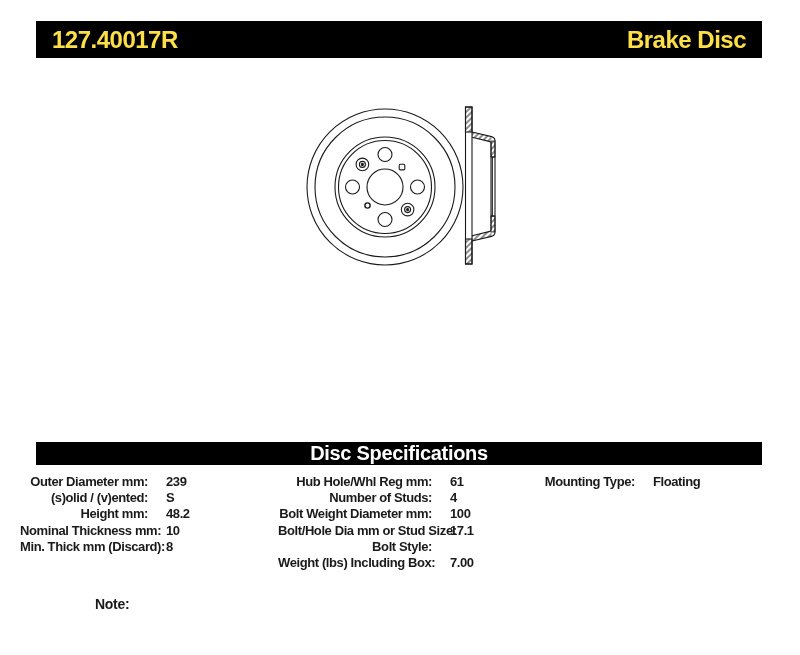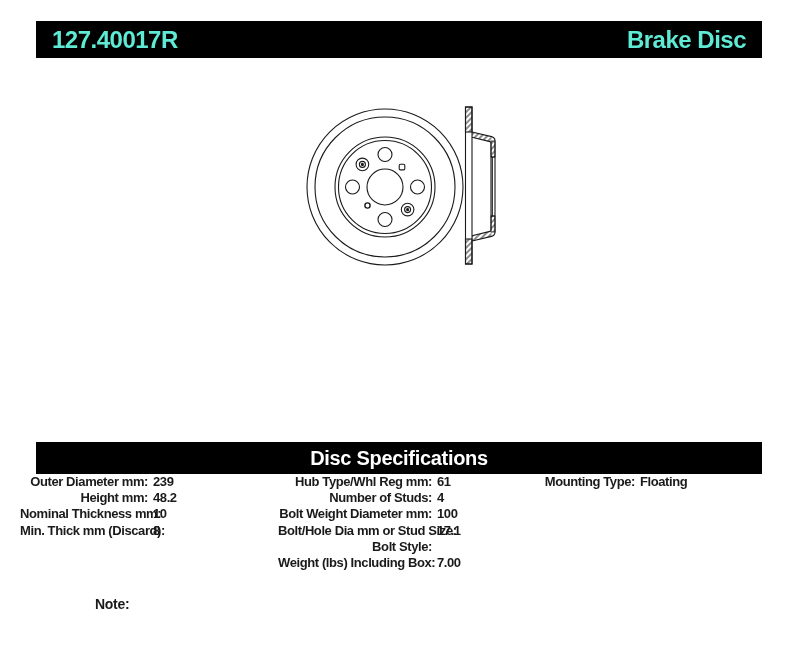--- a/index.html
+++ b/index.html
@@ -6,41 +6,41 @@
   .sheet{
     position:relative;
     width:800px;height:655px;
     background:#ffffff;
     font-family:"Liberation Sans", sans-serif;
     color:#1a1a1a;
     overflow:hidden;
   }
   .title-bar{
     position:absolute;left:36px;top:21px;width:726px;height:37px;
-    background:#000000;color:#5eead4;
+    background:#000000;color:#fde047;
     display:flex;justify-content:space-between;align-items:center;
     padding:0 16px;box-sizing:border-box;
     font-size:24px;font-weight:bold;letter-spacing:-0.5px;
   }
   .drawing{
     position:absolute;left:278px;top:88px;width:254px;height:202px;
   }
   .spec-bar{
-    position:absolute;left:36px;top:442px;width:726px;height:32px;
+    position:absolute;left:36px;top:442px;width:726px;height:23px;
     background:#000000;color:#ffffff;
     display:flex;justify-content:center;align-items:center;
     font-size:20px;font-weight:bold;letter-spacing:-0.3px;
   }
   .spec-col{
     position:absolute;top:474px;
     font-size:13px;font-weight:bold;letter-spacing:-0.4px;
   }
   .spec-col .spec-row{display:flex;line-height:16.2px;white-space:nowrap;}
   .spec-col .lbl{text-align:right;flex:0 0 auto;}
-  .spec-col .val{margin-left:5px;text-align:left;}
+  .spec-col .val{margin-left:18px;text-align:left;}
   .col1{left:20px;}  .col1 .lbl{width:128px;}
   .col2{left:278px;} .col2 .lbl{width:154px;}
   .col3{left:498px;} .col3 .lbl{width:137px;}
   .note{
     position:absolute;left:95px;top:596px;
     font-size:14px;font-weight:bold;letter-spacing:-0.3px;
   }
 </style>
 </head>
 <body>
@@ -102,36 +102,40 @@
   <div class="spec-bar">
     <span>Disc Specifications</span>
   </div>
 
   <div class="spec-col col1">
     <div class="spec-row">
       <span class="lbl">Outer Diameter mm:</span>
       <span class="val">239</span>
     </div>
     <div class="spec-row">
+      <span class="lbl">(s)olid / (v)ented:</span>
+      <span class="val">S</span>
+    </div>
+    <div class="spec-row">
       <span class="lbl">Height mm:</span>
       <span class="val">48.2</span>
     </div>
     <div class="spec-row">
       <span class="lbl">Nominal Thickness mm:</span>
       <span class="val">10</span>
     </div>
     <div class="spec-row">
       <span class="lbl">Min. Thick mm (Discard):</span>
       <span class="val">8</span>
     </div>
   </div>
 
   <div class="spec-col col2">
     <div class="spec-row">
-      <span class="lbl">Hub Type/Whl Reg mm:</span>
+      <span class="lbl">Hub Hole/Whl Reg mm:</span>
       <span class="val">61</span>
     </div>
     <div class="spec-row">
       <span class="lbl">Number of Studs:</span>
       <span class="val">4</span>
     </div>
     <div class="spec-row">
       <span class="lbl">Bolt Weight Diameter mm:</span>
       <span class="val">100</span>
     </div>

